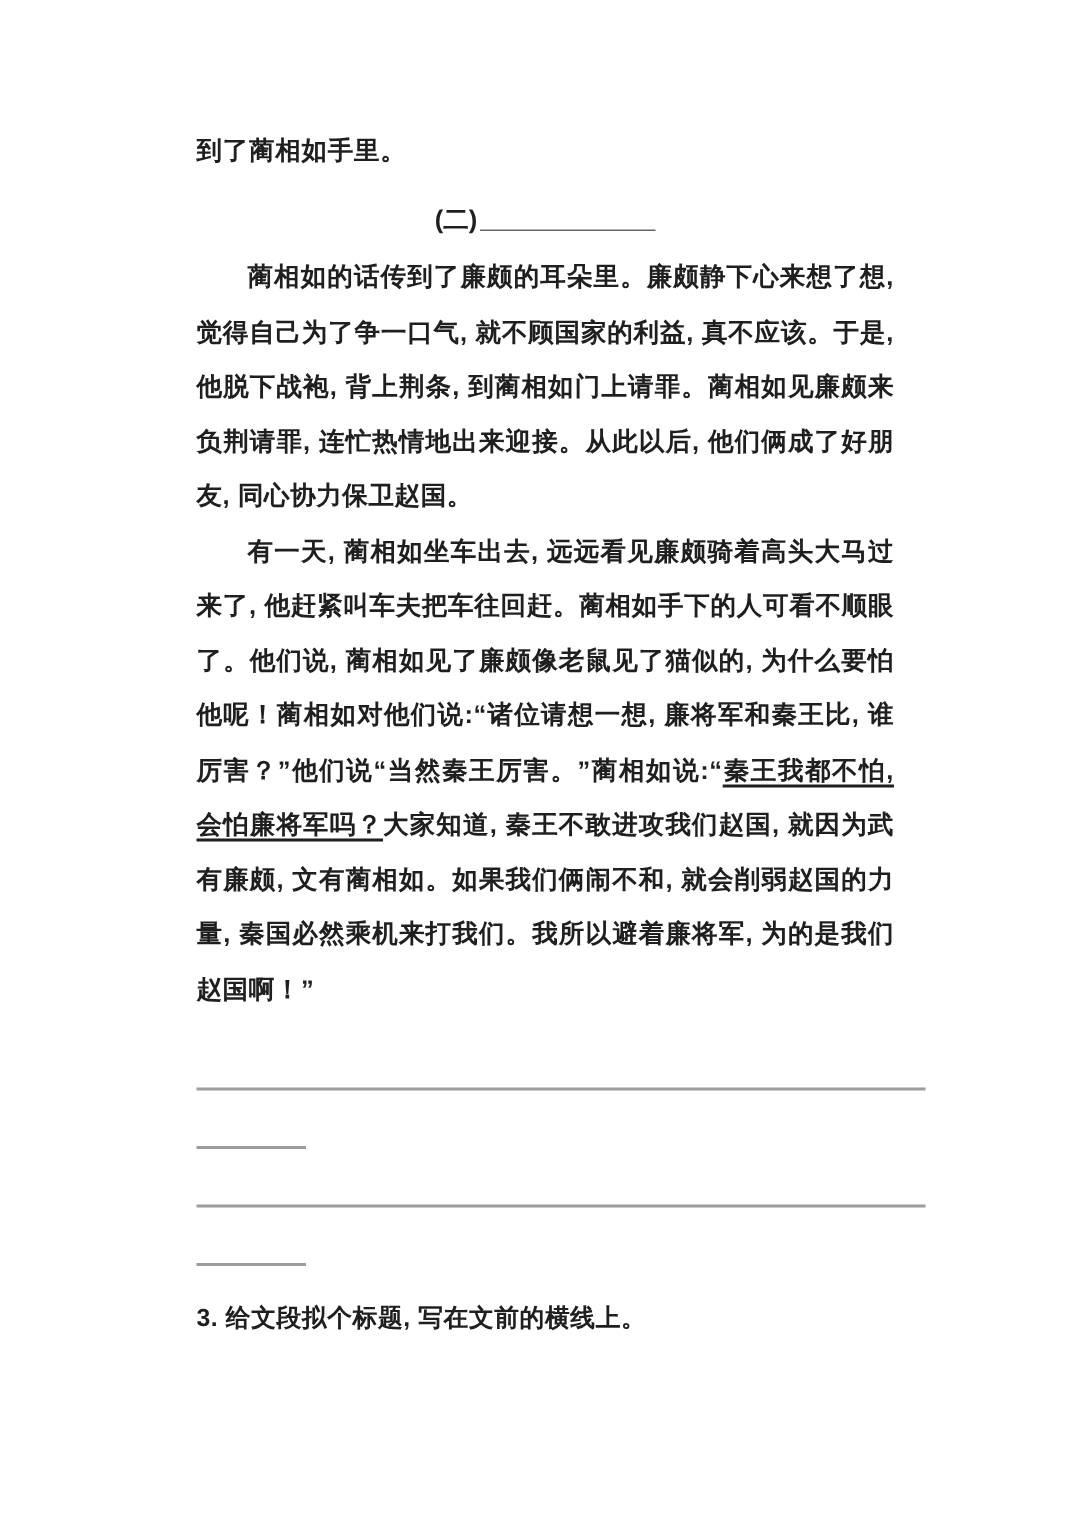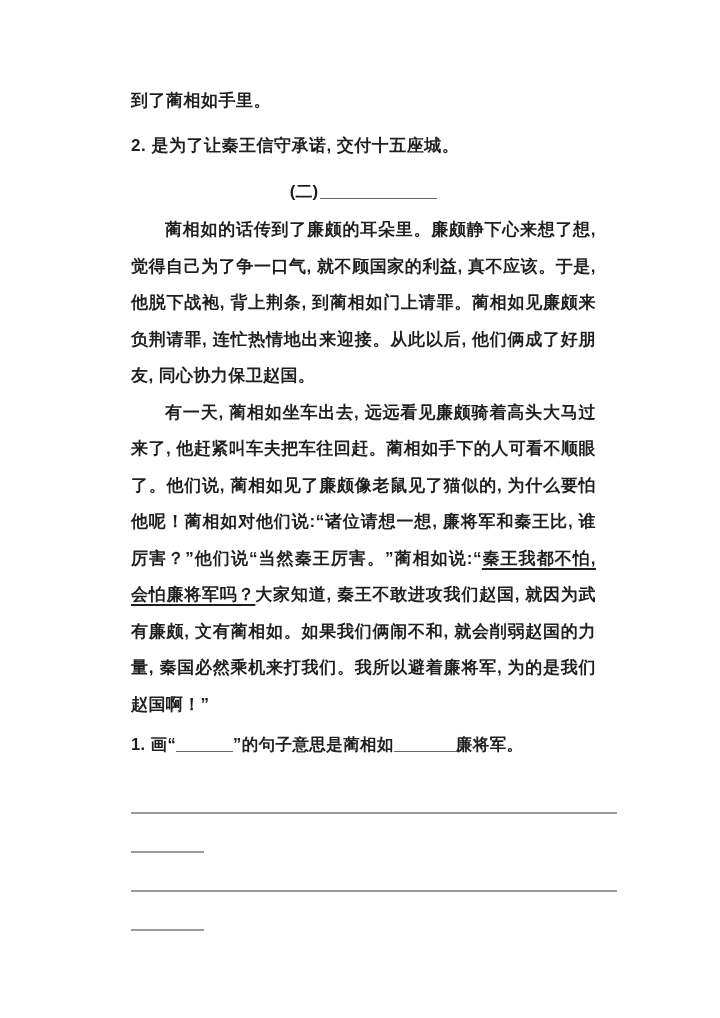--- a/index.html
+++ b/index.html
@@ -83,33 +83,32 @@
     margin-top:14px;
   }
 </style>
 </head>
 <body>
 
 <div class="page">
 
   <div class="top-list">
     <div class="line">到了蔺相如手里。</div>
-    <div class="line">2. 是为了让秦王信守承诺, 交付十五座城。</div>
   </div>
 
   <div class="section-heading"><span>(二)</span><span class="title-blank"></span></div>
 
   <div class="passage">
     <p><span>蔺相如的话传到了廉颇的耳朵里。廉颇静下心来想了想, 觉得自己为了争一口气, 就不顾国家的利益, 真不应该。于是, 他脱下战袍, 背上荆条, 到蔺相如门上请罪。蔺相如见廉颇来负荆请罪, 连忙热情地出来迎接。从此以后, 他们俩成了好朋友, 同心协力保卫赵国。</span></p>
     <p><span>有一天, 蔺相如坐车出去, 远远看见廉颇骑着高头大马过来了, 他赶紧叫车夫把车往回赶。蔺相如手下的人可看不顺眼了。他们说, 蔺相如见了廉颇像老鼠见了猫似的, 为什么要怕他呢！蔺相如对他们说:“诸位请想一想, 廉将军和秦王比, 谁厉害？”他们说“当然秦王厉害。”蔺相如说:“</span><span class="underlined">秦王我都不怕, 会怕廉将军吗？</span><span>大家知道, 秦王不敢进攻我们赵国, 就因为武有廉颇, 文有蔺相如。如果我们俩闹不和, 就会削弱赵国的力量, 秦国必然乘机来打我们。我所以避着廉将军, 为的是我们赵国啊！”</span></p>
   </div>
 
   <div class="questions">
-    <div class="question"><span>1. 画“</span><span class="inline-blank" style="width: 57px;"></span><span>”的句子意思是蔺相如</span><span class="inline-blank" style="width: 62px;"></span><span>廉将军。</span></div>
     <div class="answer-area">
         <div class="ln long"></div>
         <div class="ln short"></div>
         <div class="ln long"></div>
         <div class="ln short"></div>
       </div>
+    <div class="question q3">3. 给文段拟个标题, 写在文前的横线上。</div>
   </div>
 
 </div>
 
 </body></html>

